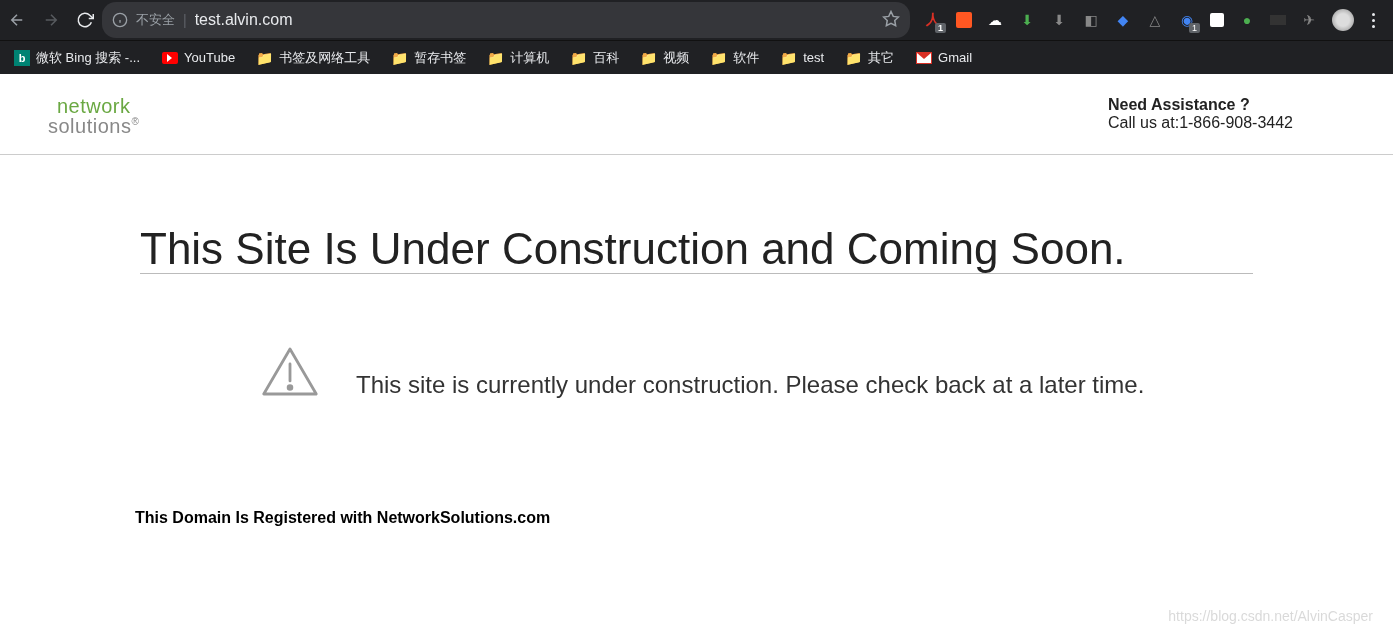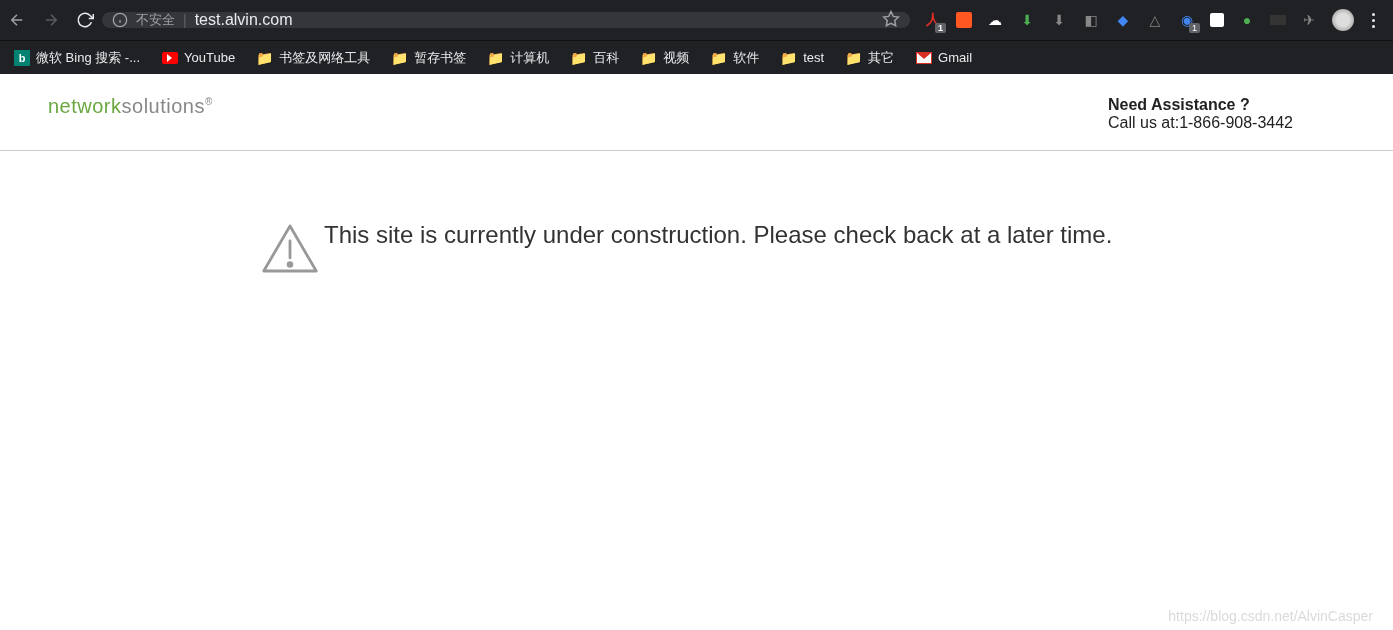--- a/index.html
+++ b/index.html
@@ -18,21 +18,21 @@
       padding: 0 8px;
       gap: 8px;
     }
     .nav-buttons { display: flex; gap: 16px; align-items: center; }
     .nav-btn { color: #9aa0a6; cursor: pointer; display: flex; }
     .reload-btn { color: #e8eaed; }
     .address-bar {
       flex: 1;
       background: #35363a;
       border-radius: 14px;
-      height: 16px;
+      height: 36px;
       display: flex;
       align-items: center;
       padding: 0 10px;
       gap: 8px;
       color: #e8eaed;
       font-size: 14px;
     }
     .info-icon { color: #9aa0a6; display: flex; }
     .unsafe-label { color: #9aa0a6; font-size: 13px; }
     .divider { color: #5f6368; }
@@ -70,38 +70,38 @@
       background: #fff;
       height: calc(630px - 74px);
       position: relative;
     }
     .page-header {
       display: flex;
       justify-content: space-between;
       padding: 22px 100px 18px 48px;
       border-bottom: 1px solid #ccc;
     }
-    .logo { display: flex; flex-direction: row; line-height: 1; }
+    .logo { display: flex; flex-direction: column; line-height: 1; align-items: center; }
     .logo-top { color: #6aa842; font-size: 20px; font-weight: 300; letter-spacing: 0.5px; }
     .logo-bottom { color: #888; font-size: 20px; font-weight: 300; letter-spacing: 0.5px; }
     .logo-bottom sup { font-size: 10px; }
     .assistance { text-align: left; font-size: 16px; color: #222; }
     .assistance .bold { font-weight: bold; }
 
     .content { padding: 70px 140px 0 140px; }
     .headline {
       font-size: 44px;
       font-weight: 300;
       color: #222;
       border-bottom: 1px solid #bbb;
       padding-bottom: 0;
       line-height: 1.1;
       margin-bottom: 70px;
     }
-    .msg-row { display: flex; align-items: flex-start; gap: 4px; margin-left: 120px; }
+    .msg-row { display: flex; align-items: flex-end; gap: 36px; margin-left: 120px; }
     .warn-icon { width: 60px; height: 55px; }
     .msg-text { font-size: 24px; font-weight: 300; color: #333; }
     .domain-reg {
       font-size: 16px;
       font-weight: bold;
       color: #000;
       margin-top: 110px;
       margin-left: -5px;
     }
     .watermark {
@@ -227,24 +227,26 @@
       <span class="logo-top">network</span>
       <span class="logo-bottom"><span>solutions</span><sup>®</sup></span>
     </div>
     <div class="assistance">
       <div class="bold">Need Assistance ?</div>
       <div>Call us at:1-866-908-3442</div>
     </div>
   </div>
 
   <div class="content">
+    <h1 class="headline">This Site Is Under Construction and Coming Soon.</h1>
     <div class="msg-row">
       <svg class="warn-icon" viewBox="0 0 64 56" fill="none" stroke="#999" stroke-width="3">
         <path d="M32 4 L60 52 L4 52 Z" stroke-linejoin="round"></path>
         <line x1="32" y1="20" x2="32" y2="38" stroke-linecap="round"></line>
         <circle cx="32" cy="45" r="2" fill="#999"></circle>
       </svg>
       <div class="msg-text">This site is currently under construction. Please check back at a later time.</div>
     </div>
+    <div class="domain-reg">This Domain Is Registered with NetworkSolutions.com</div>
   </div>
 
   <div class="watermark">https://blog.csdn.net/AlvinCasper</div>
 </div>
 
 </body></html>

